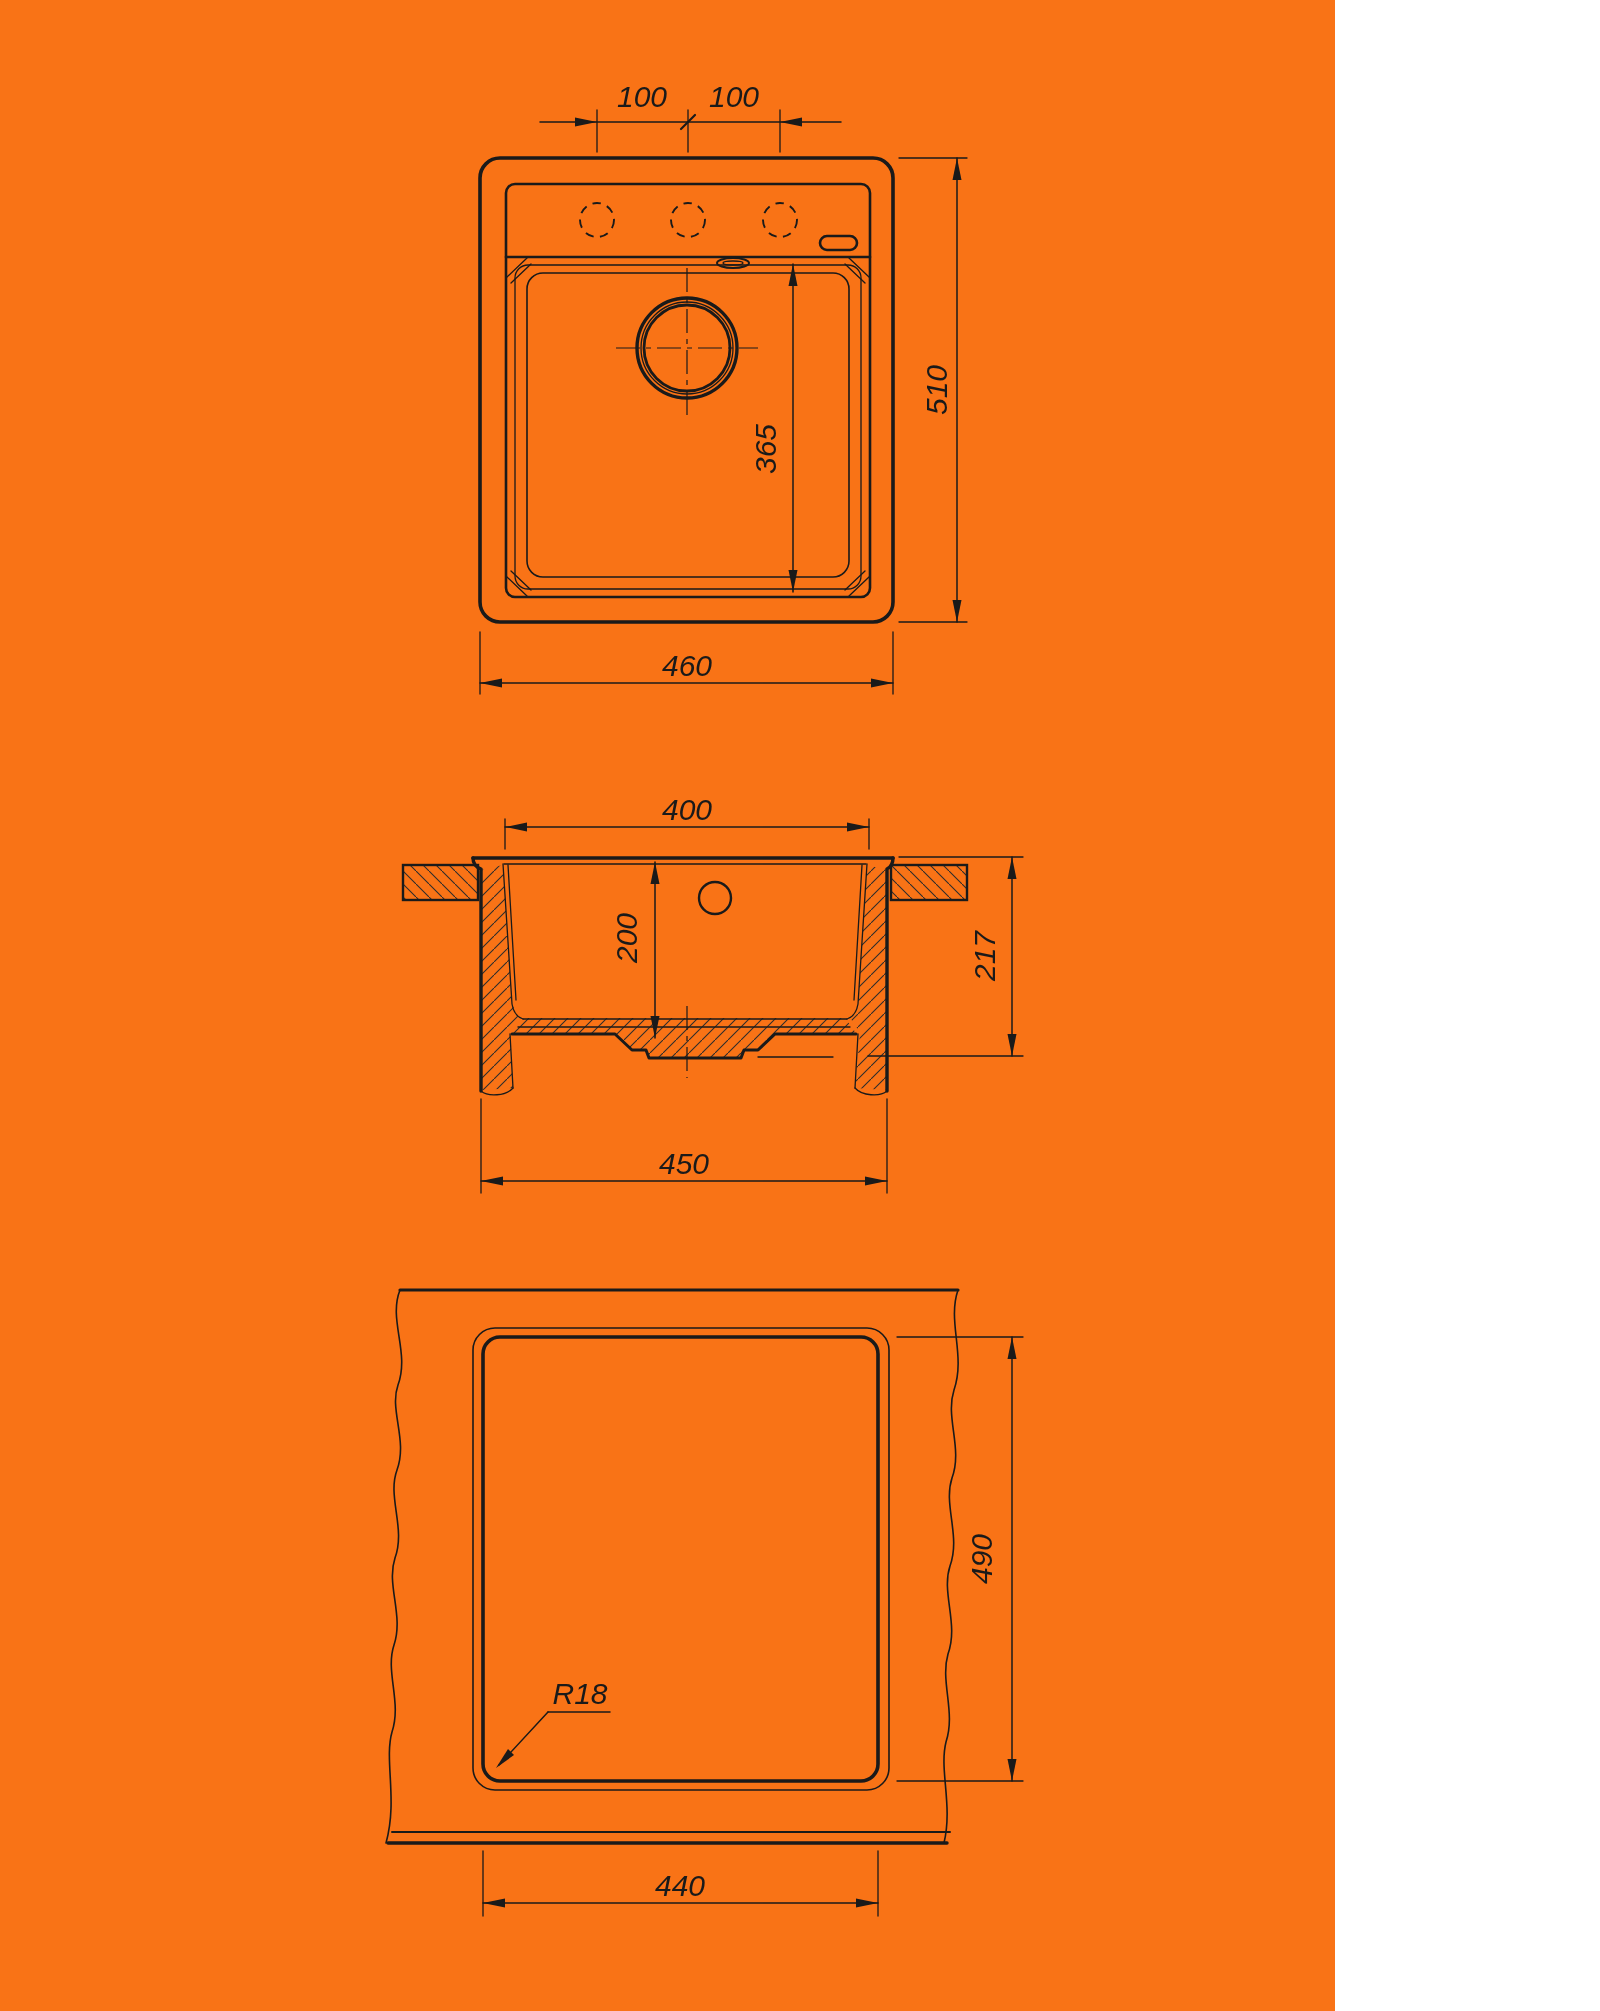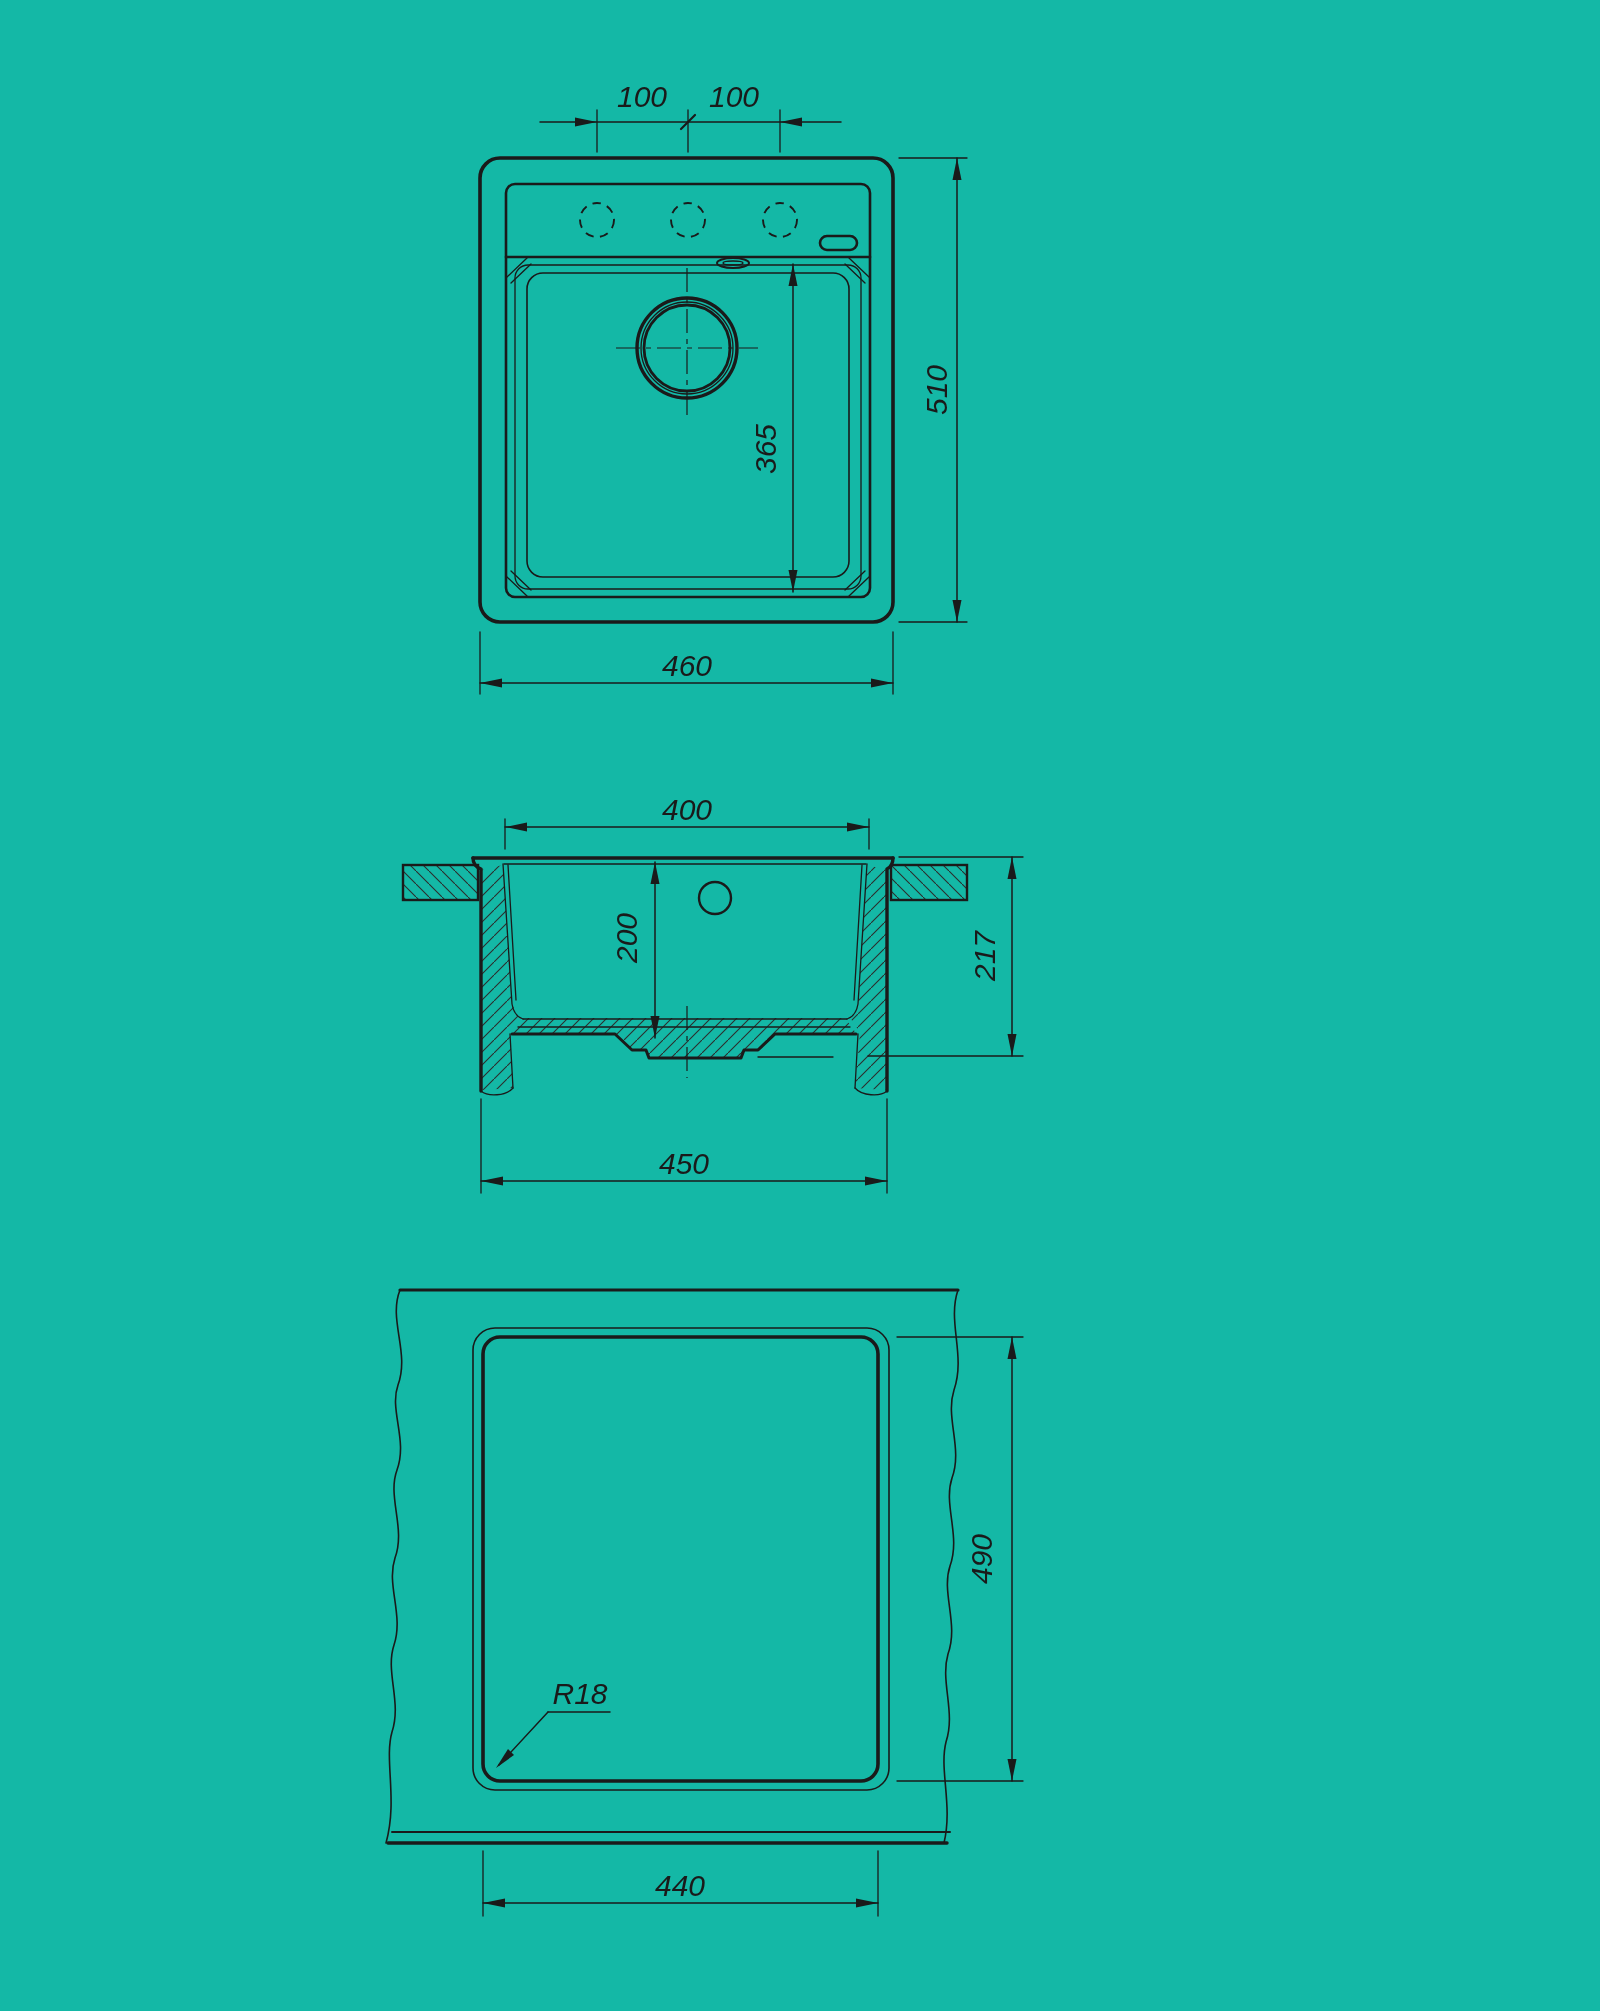--- a/index.html
+++ b/index.html
@@ -1,16 +1,16 @@
 <!DOCTYPE html>
 <html><head>
 <meta charset="utf-8">
 <style>
   html,body{margin:0;padding:0;background:#ffffff;}
-  .sheet{position:relative;width:1600px;height:2011px;background:#14b8a6;overflow:hidden;}
+  .sheet{position:relative;width:1335px;height:2011px;background:#f97316;overflow:hidden;}
   svg{display:block;}
   .s4{stroke:#1a1a1a;stroke-width:3.6;fill:none;stroke-linecap:round;stroke-linejoin:round;}
   .s3{stroke:#1a1a1a;stroke-width:2.6;fill:none;stroke-linecap:round;stroke-linejoin:round;}
   .s2{stroke:#1a1a1a;stroke-width:2;fill:none;stroke-linecap:round;}
   .s1{stroke:#1a1a1a;stroke-width:1.3;fill:none;stroke-linecap:round;}
   .dim{stroke:#1a1a1a;stroke-width:1.5;fill:none;stroke-linecap:round;}
   .ah{fill:#1a1a1a;stroke:none;}
   .tick{stroke:#1a1a1a;stroke-width:2.2;fill:none;stroke-linecap:round;}
   .dsh{stroke:#1a1a1a;stroke-width:1.9;fill:none;stroke-dasharray:8.5 6.5;}
   .cl{stroke:#1a1a1a;stroke-width:1.2;fill:none;stroke-dasharray:24 6 5 6;}

